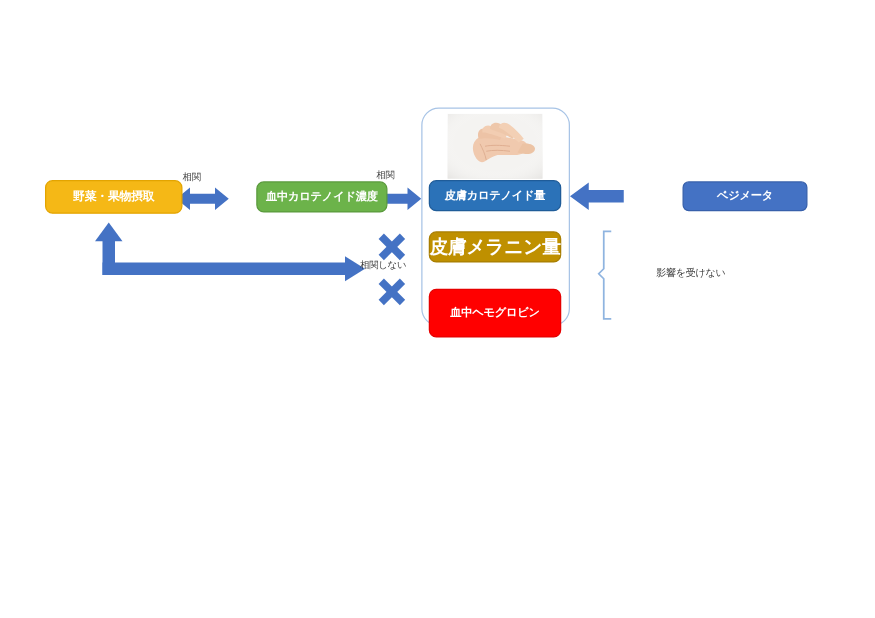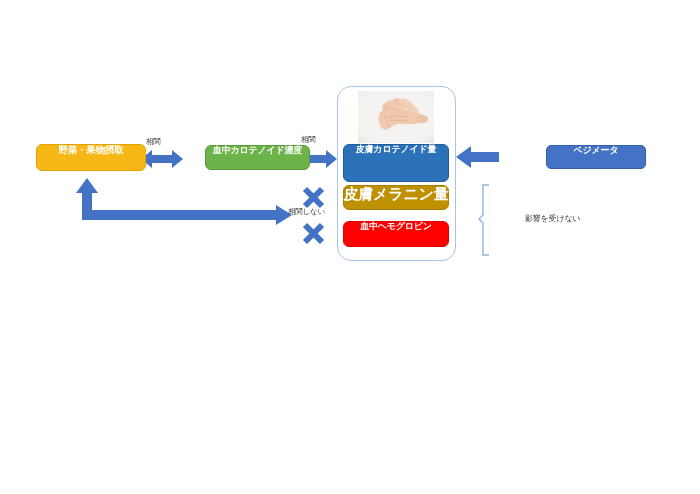--- a/index.html
+++ b/index.html
@@ -19,20 +19,21 @@
     width: 700px;
     height: 494px;
     background: #ffffff;
   }
 
   
   .node {
     position: absolute;
     box-sizing: border-box;
     display: flex;
+    align-items: center;
     justify-content: center;
     border-radius: 6px;
     font-weight: bold;
     color: #ffffff;
     text-align: center;
     line-height: 1.05;
     letter-spacing: -0.2px;
     white-space: nowrap;
   }
 
@@ -190,29 +191,29 @@
   </div>
 
   <div class="node node-veg" style="left:36px; top:144px; width:110px; height:27px;">
     <span>野菜・果物摂取</span>
   </div>
 
   <div class="node node-blood-car" style="left:186px; top:145px; width:105px; height:25px;">
     <span>血中カロテノイド濃度</span>
   </div>
 
-  <div class="node node-skin-car" style="left:343px; top:144px; width:106px; height:38px;">
+  <div class="node node-skin-car" style="left:343px; top:144px; width:106px; height:25px;">
     <span>皮膚カロテノイド量</span>
   </div>
 
   <div class="node node-melanin" style="left:343px; top:185px; width:106px; height:25px;">
     <span>皮膚メラニン量</span>
   </div>
 
-  <div class="node node-hemo" style="left:343px; top:221px; width:106px; height:26px;">
+  <div class="node node-hemo" style="left:343px; top:231px; width:106px; height:39px;">
     <span>血中ヘモグロビン</span>
   </div>
 
   <div class="node node-vege" style="left:499px; top:145px; width:100px; height:24px;">
     <span>ベジメータ</span>
   </div>
 
   <div class="label label-corr" style="left:146px; top:137px;">相関</div>
 
   <div class="label label-corr" style="left:301px; top:135px;">相関</div>

